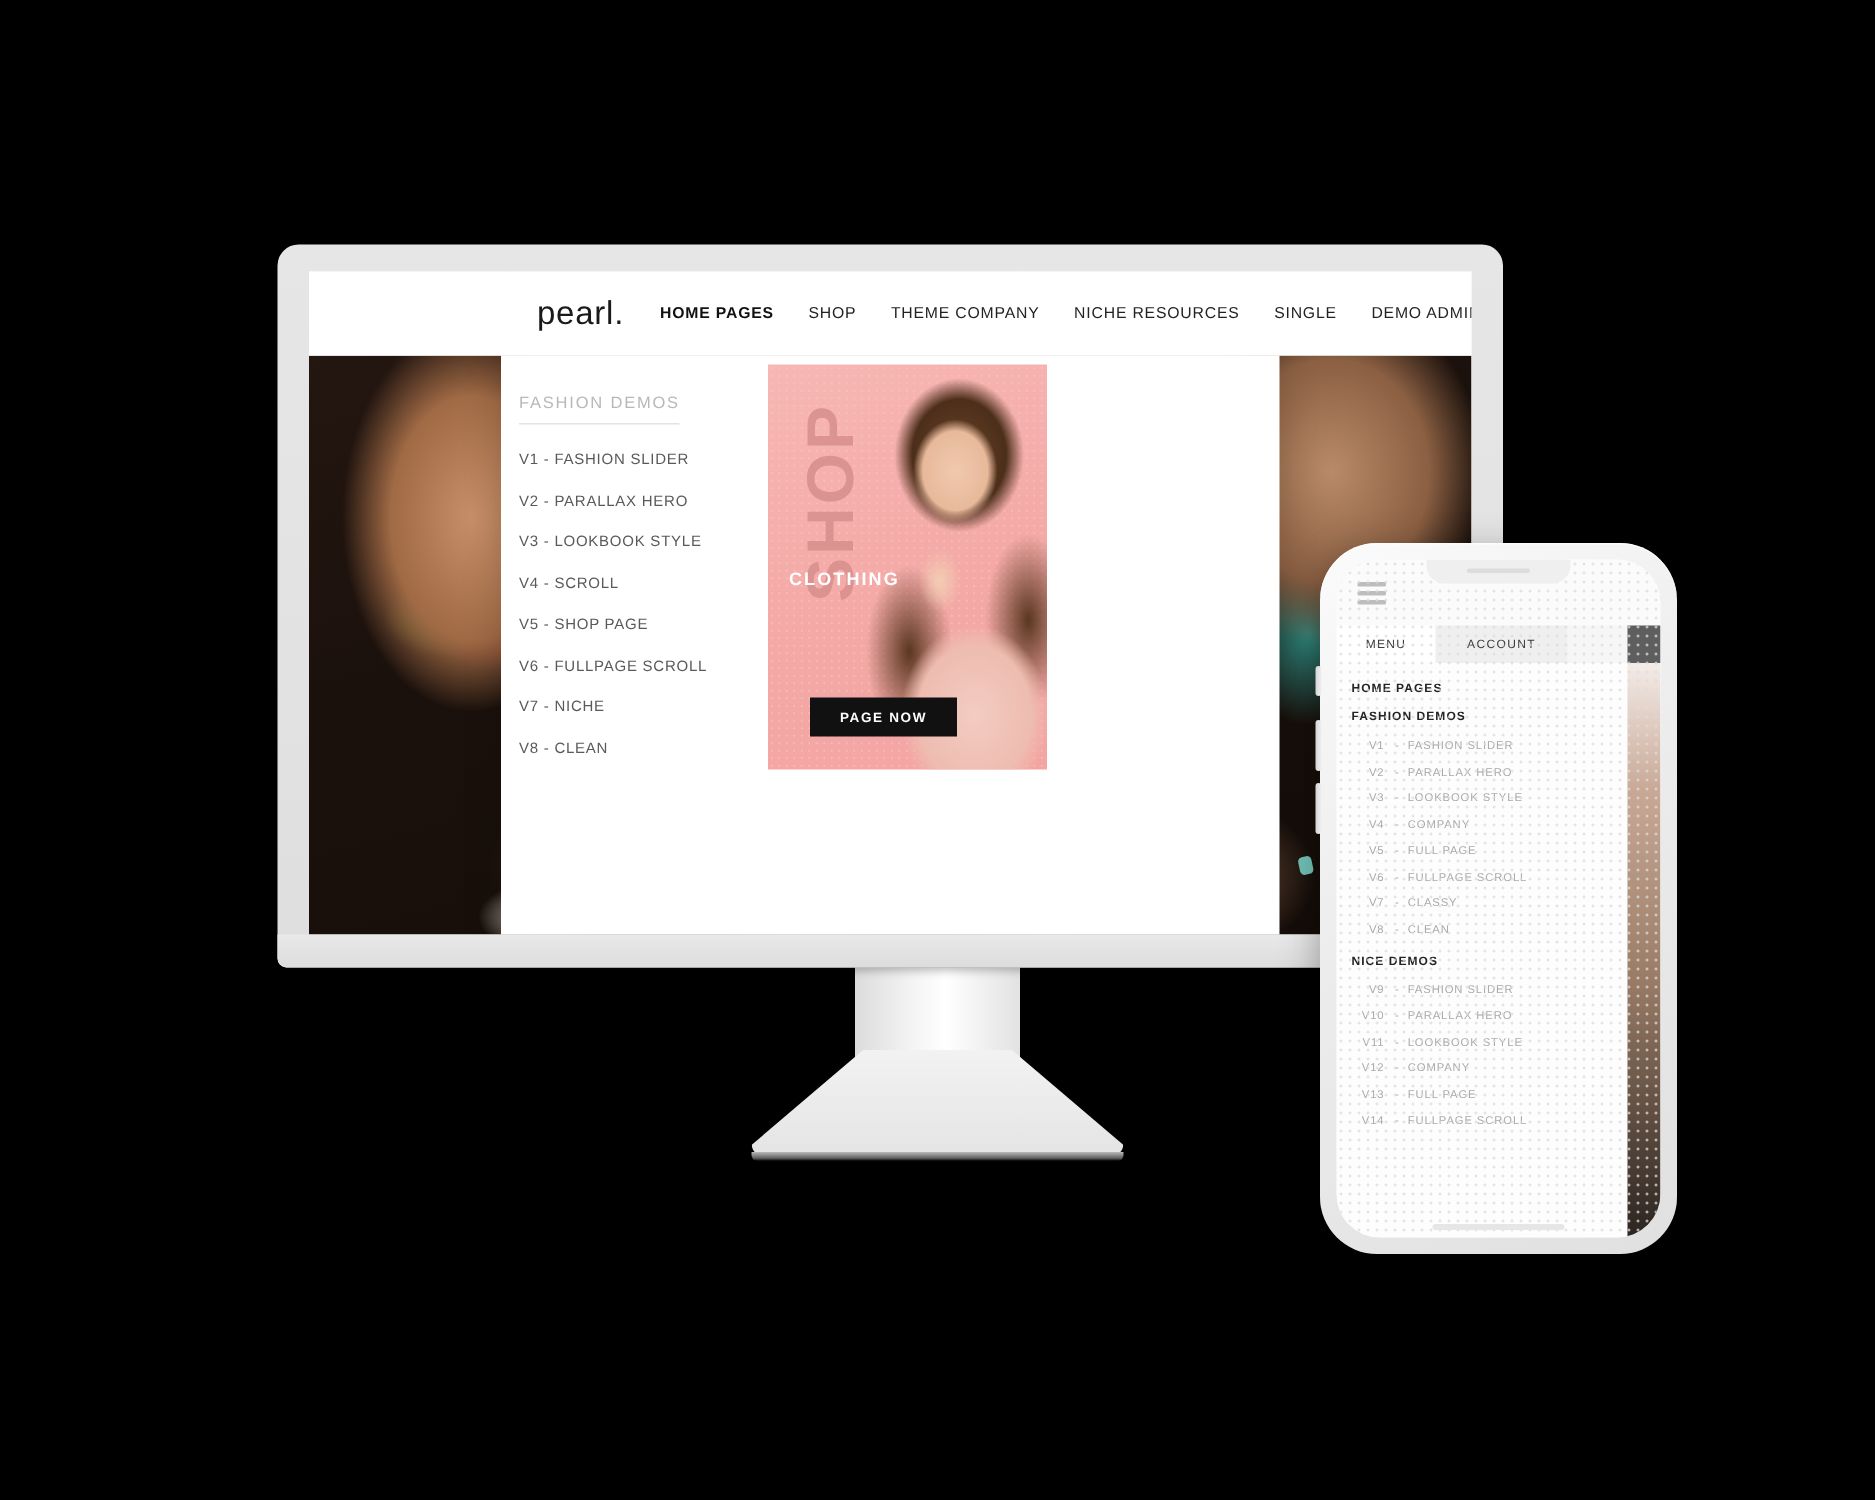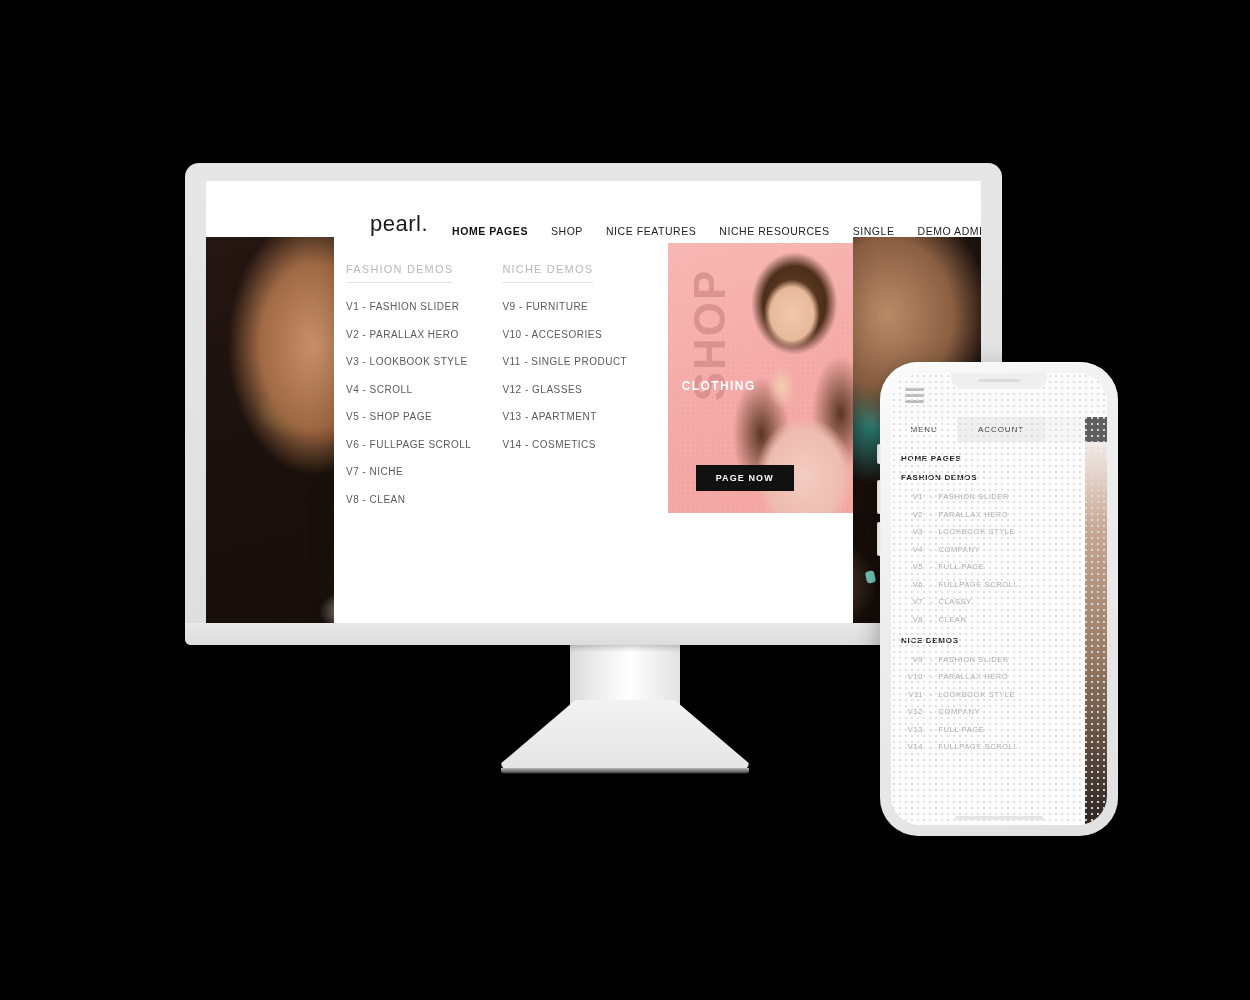--- a/index.html
+++ b/index.html
@@ -84,22 +84,22 @@
     border-radius: 0 0 4px 4px;
   }
 
   
   .site-header {
     position: relative;
     z-index: 6;
     height: 56px;
     background: #ffffff;
     display: flex;
-    align-items: flex-end;
-    padding: 0 34px 0 16px;
+    align-items: center;
+    padding: 0 34px 0 4px;
   }
   .brand {
     font-family: "Liberation Sans", sans-serif;
     font-size: 22px;
     letter-spacing: .5px;
     color: #1a1a1a;
     font-weight: 400;
     margin-left: 148px;
     margin-right: 24px;
   }
@@ -412,47 +412,38 @@
             <a class="col-link">V1 - FASHION SLIDER</a>
             <a class="col-link">V2 - PARALLAX HERO</a>
             <a class="col-link">V3 - LOOKBOOK STYLE</a>
             <a class="col-link">V4 - SCROLL</a>
             <a class="col-link">V5 - SHOP PAGE</a>
             <a class="col-link">V6 - FULLPAGE SCROLL</a>
             <a class="col-link">V7 - NICHE</a>
             <a class="col-link">V8 - CLEAN</a>
           </div>
 
-          <div class="mega-col">
-            <div class="col-title">NICHE DEMOS</div>
-            <a class="col-link">V9 - FURNITURE</a>
-            <a class="col-link">V10 - ACCESORIES</a>
-            <a class="col-link">V11 - SINGLE PRODUCT</a>
-            <a class="col-link">V12 - GLASSES</a>
-            <a class="col-link">V13 - APARTMENT</a>
-            <a class="col-link">V14 - COSMETICS</a>
-          </div>
 
           <div class="promo">
             <div class="promo-dots"></div>
             <div class="promo-model"></div>
             <div class="promo-shop">SHOP</div>
             <div class="promo-clothing">CLOTHING</div>
             <div class="promo-btn">PAGE NOW</div>
           </div>
 
         </div>
       </div>
 
       <div class="site-header">
         <div class="brand">pearl.</div>
         <div class="nav">
           <div class="nav-item active">HOME PAGES</div>
           <div class="nav-item">SHOP</div>
-          <div class="nav-item">NICE FEATURES</div>
+          <div class="nav-item">THEME COMPANY</div>
           <div class="nav-item">NICHE RESOURCES</div>
           <div class="nav-item">SINGLE</div>
           <div class="nav-item">DEMO ADMIN</div>
         </div>
 
       </div>
 
     </div>
   </div>
 

